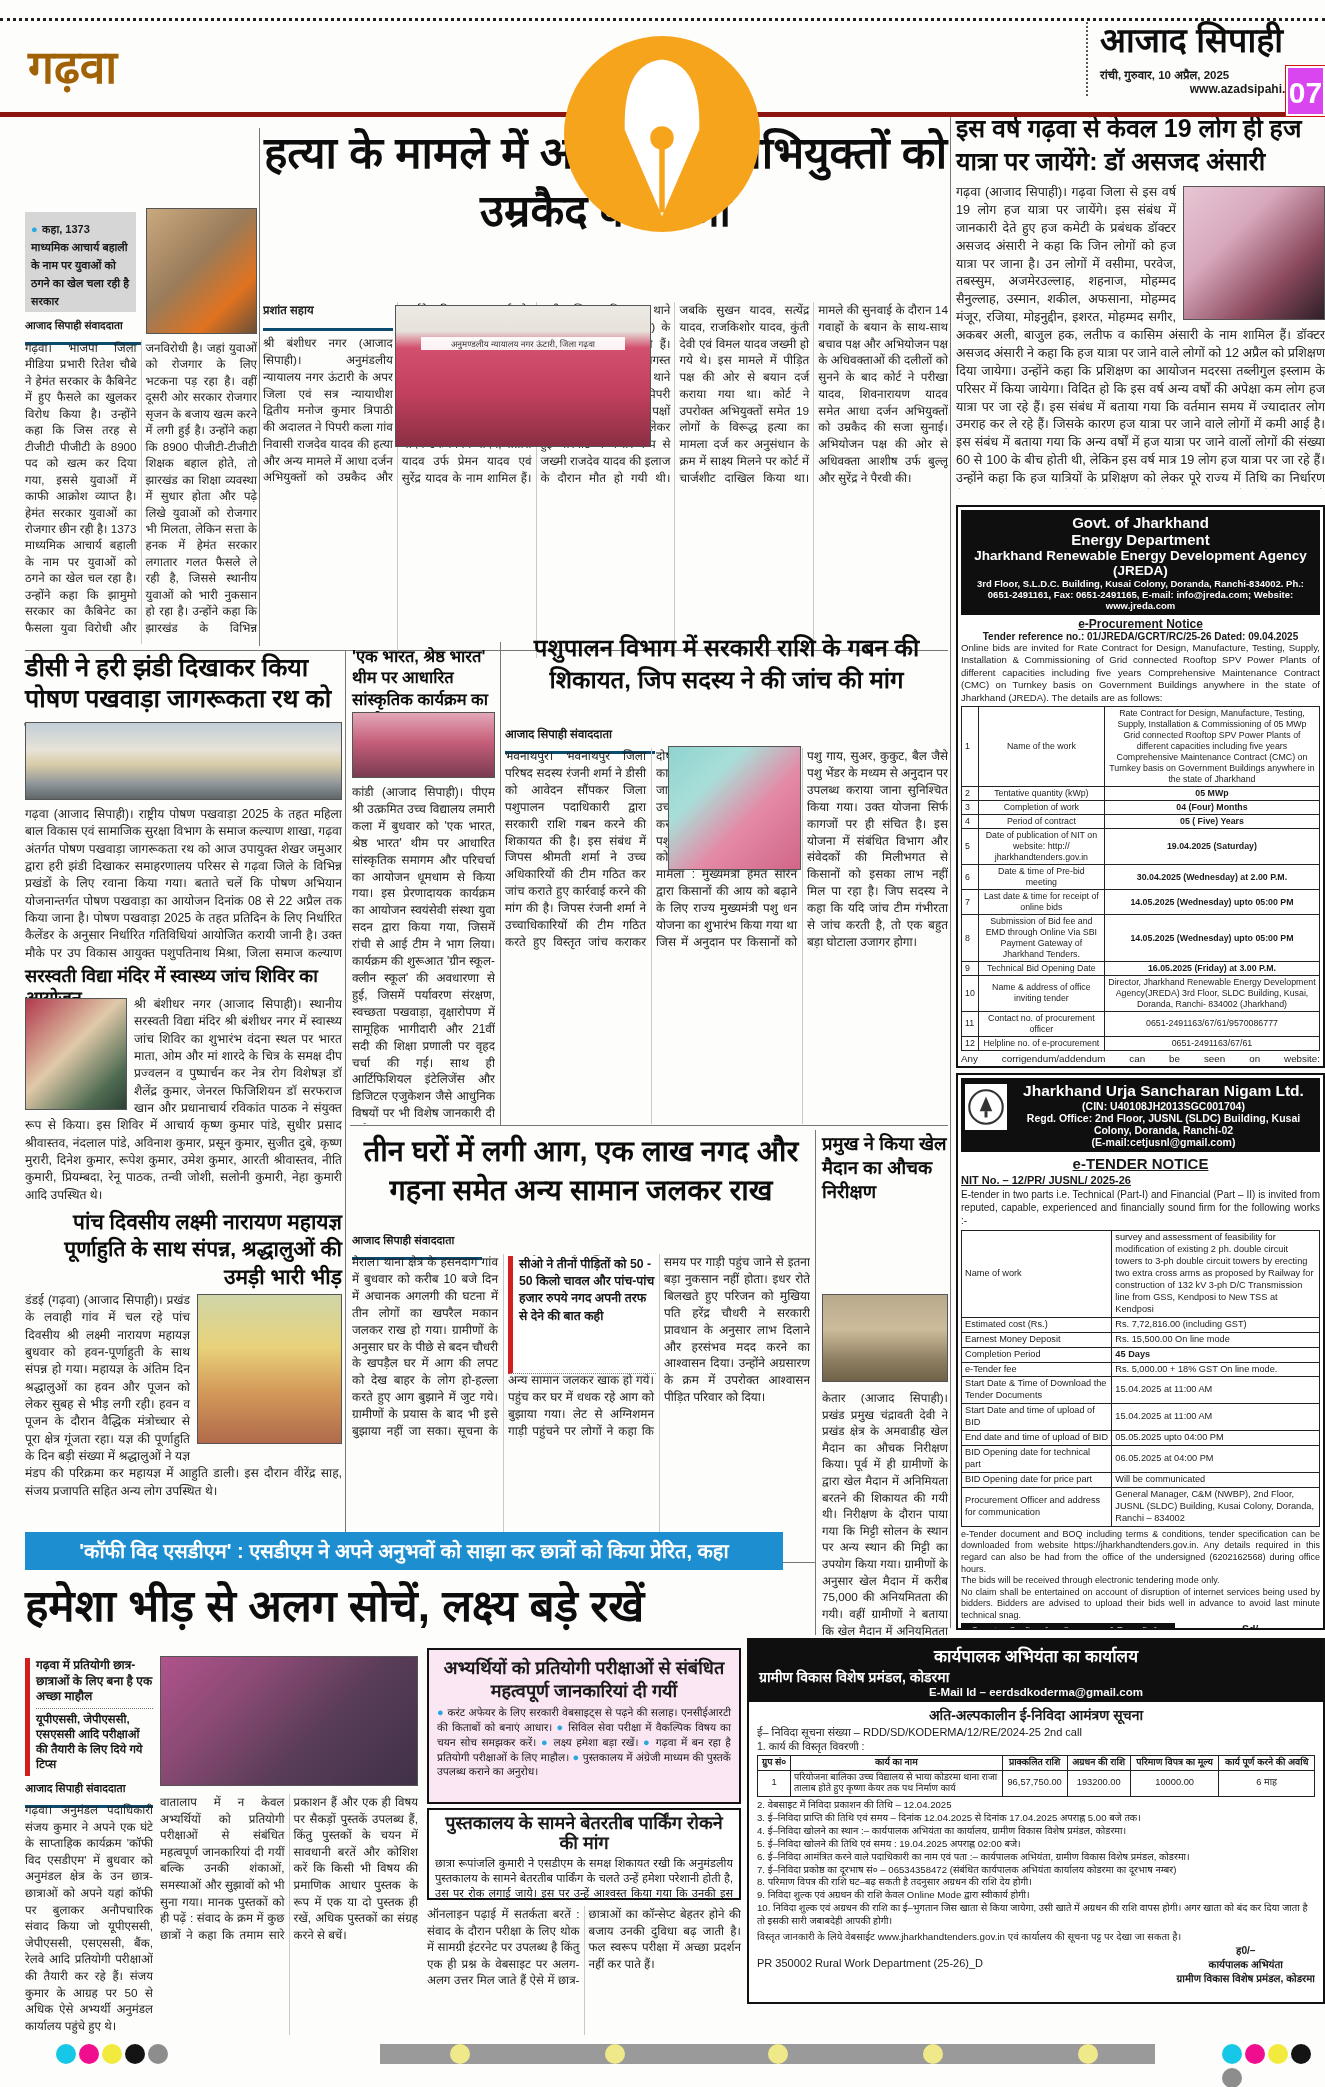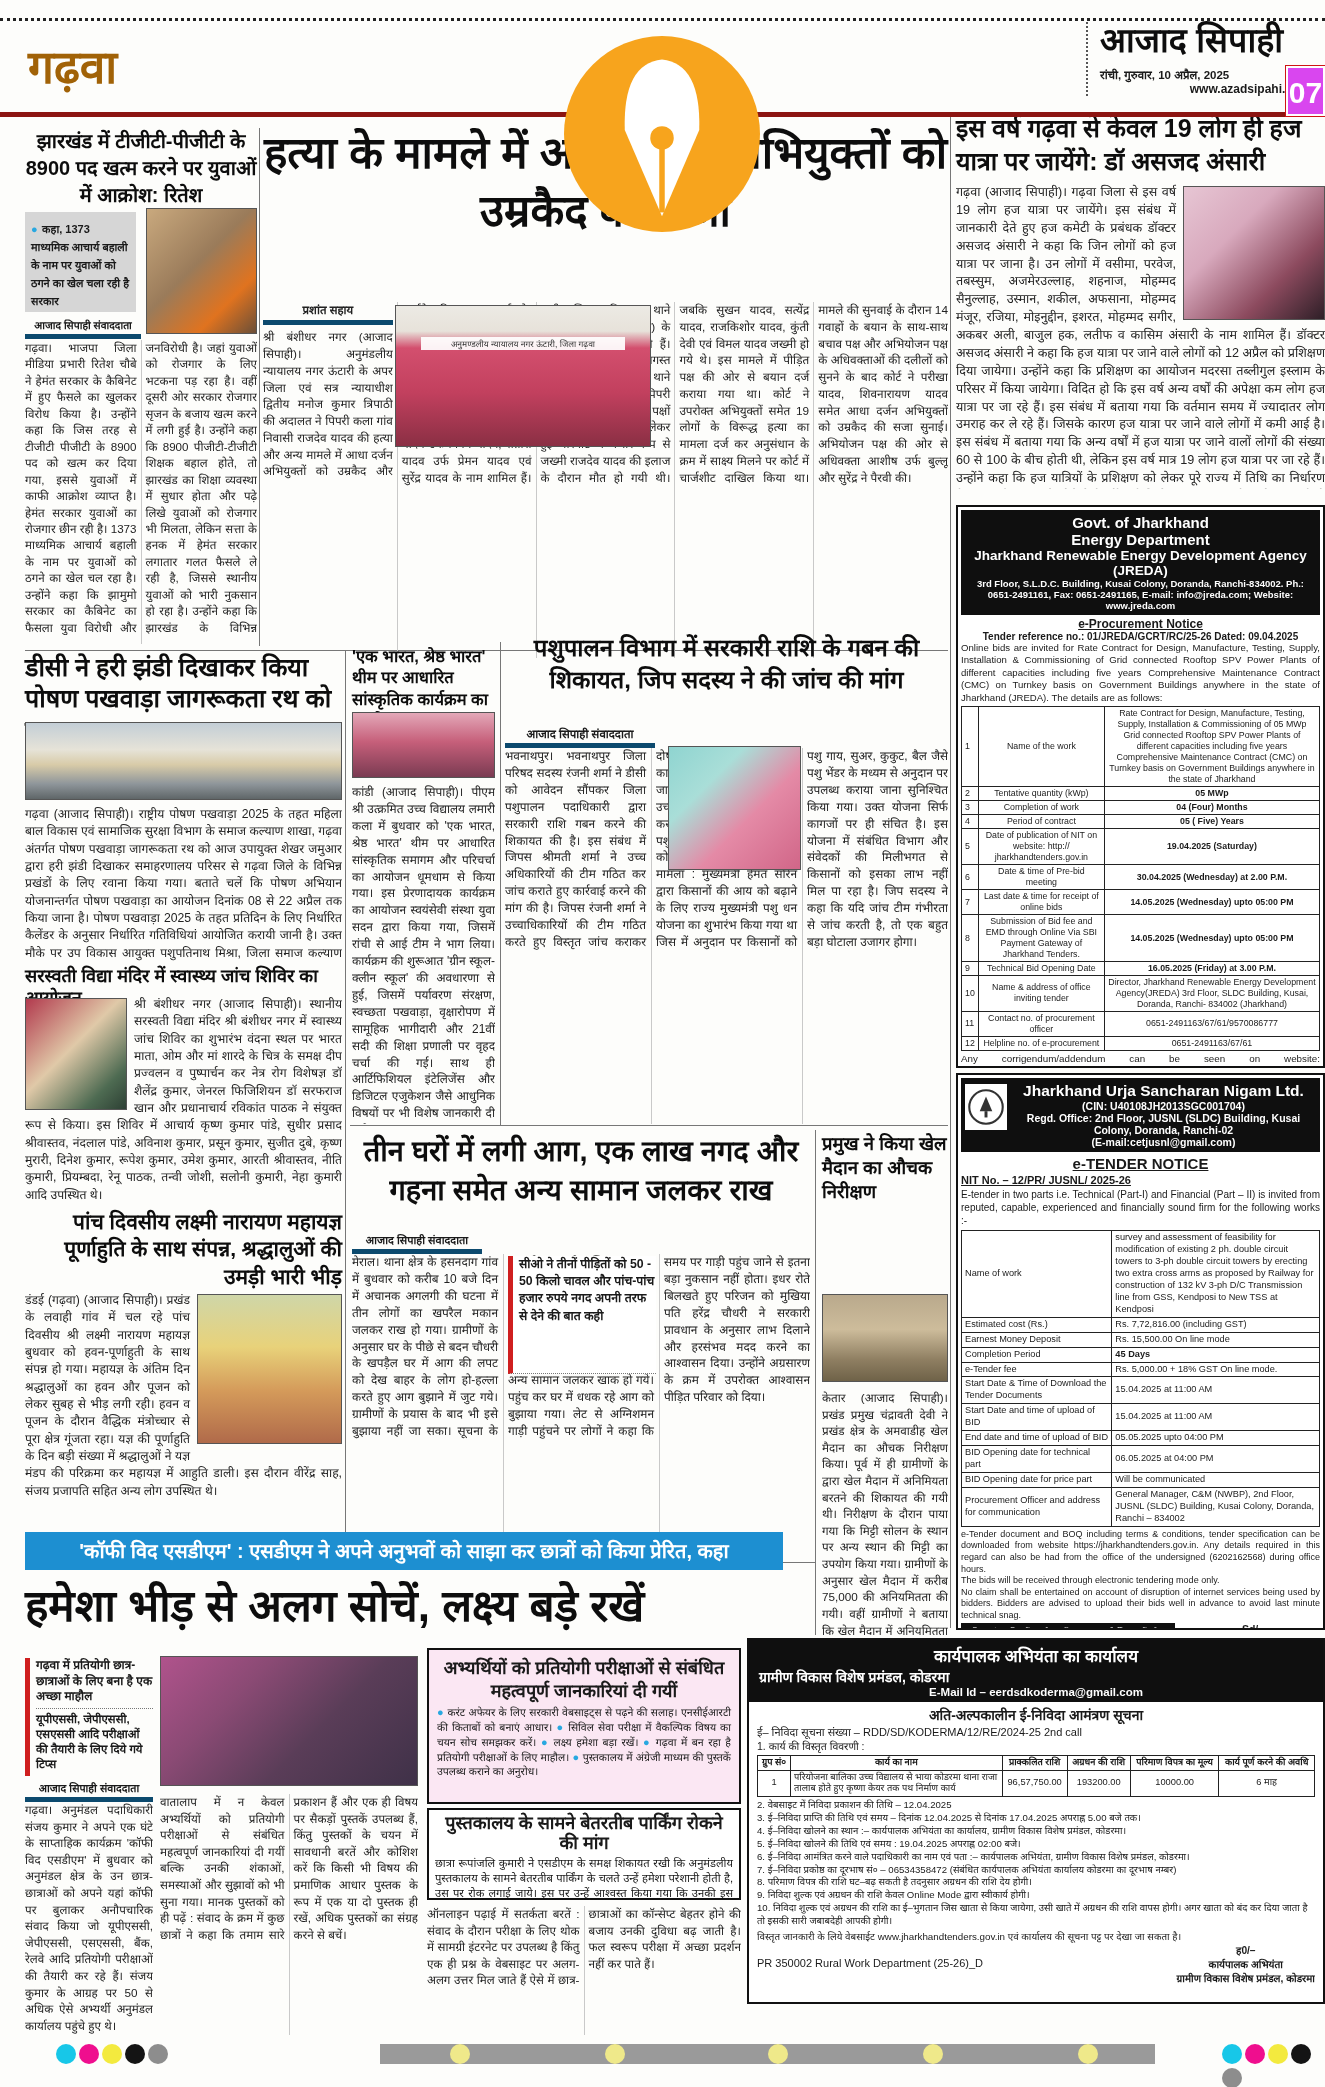--- a/index.html
+++ b/index.html
@@ -3,21 +3,21 @@
 <meta charset="utf-8">
 <style>
   html,body{margin:0;padding:0;background:#e8e8e4;}
   .page{position:relative;width:1325px;height:2087px;background:#fdfdfb;margin:0 auto;
         font-family:"Liberation Sans",sans-serif;color:#1a1a1a;overflow:hidden;}
   .abs{position:absolute;}
   .hl{font-weight:bold;color:#0d0d0d;}
   .center{text-align:center;}
   .just{text-align:justify;}
   .body-txt{font-size:12px;line-height:1.42;color:#222;text-align:justify;overflow:hidden;}
-  .byline{font-weight:bold;font-size:11.5px;text-align:center;border-bottom:5px solid #0c4a6e;padding-bottom:2px;}
+  .byline{font-weight:bold;font-size:11.5px;text-align:left;border-bottom:3px solid #0c4a6e;padding-bottom:10px;}
   .photo{background:#ccc;border:1px solid #555;box-sizing:border-box;}
   .vr{position:absolute;width:1px;background:#777;}
   .hr{position:absolute;height:1px;background:#777;}
   .cols2{column-count:2;column-gap:9px;column-rule:1px solid #c9c9c9;}
   .cols3{column-count:3;column-gap:10px;column-rule:1px solid #c9c9c9;}
   .cols5{column-count:5;column-gap:9px;column-rule:1px solid #c9c9c9;}
   .notice{border:2px solid #111;background:#fff;box-sizing:border-box;overflow:hidden;}
   .nhead{background:#0f0f0f;color:#fff;text-align:center;padding:4px 6px;}
   .ntable{width:100%;border-collapse:collapse;}
   .ntable td,.ntable th{border:1px solid #222;padding:1px 3px;vertical-align:middle;}
@@ -59,21 +59,20 @@
 
   <div class="vr" style="left:259px;top:128px;height:518px;"></div>
   <div class="vr" style="left:950px;top:112px;height:1516px;"></div>
   <div class="vr" style="left:345px;top:650px;height:905px;"></div>
   <div class="vr" style="left:500px;top:642px;height:483px;"></div>
   <div class="vr" style="left:815px;top:1130px;height:505px;"></div>
   <div class="hr" style="left:25px;top:650px;width:923px;"></div>
   <div class="hr" style="left:350px;top:1125px;width:598px;"></div>
   <div class="hr" style="left:25px;top:1562px;width:790px;"></div>
 
-  <div class="abs hl center" style="left:25px;top:128px;width:232px;font-size:20px;line-height:1.35;">झारखंड में टीजीटी-पीजीटी के 8900 पद खत्म करने पर युवाओं में आक्रोश: रितेश</div>
   <div class="abs graybox" style="left:25px;top:212px;width:111px;height:100px;">
     <span class="bluedot">●</span>
     <span style="font-size:11px;font-weight:bold;line-height:1.35;">कहा, 1373 माध्यमिक आचार्य बहाली के नाम पर युवाओं को ठगने का खेल चला रही है सरकार</span>
   </div>
   <div class="abs photo" style="left:146px;top:208px;width:111px;height:126px;background:linear-gradient(135deg,#c9a97e 0%,#9a7b5a 45%,#e0731f 75%,#6b4f38 100%);"></div>
   <div class="abs byline" style="left:25px;top:318px;width:116px;font-size:10.5px;">आजाद सिपाही संवाददाता</div>
   <div class="abs body-txt cols2" style="left:25px;top:340px;width:232px;height:304px;font-size:11.6px;">गढ़वा। भाजपा जिला मीडिया प्रभारी रितेश चौबे ने हेमंत सरकार के कैबिनेट में हुए फैसले का खुलकर विरोध किया है। उन्होंने कहा कि जिस तरह से टीजीटी पीजीटी के 8900 पद को खत्म कर दिया गया, इससे युवाओं में काफी आक्रोश व्याप्त है। हेमंत सरकार युवाओं का रोजगार छीन रही है। 1373 माध्यमिक आचार्य बहाली के नाम पर युवाओं को ठगने का खेल चल रहा है। उन्होंने कहा कि झामुमो सरकार का कैबिनेट का फैसला युवा विरोधी और जनविरोधी है। जहां युवाओं को रोजगार के लिए भटकना पड़ रहा है। वहीं दूसरी ओर सरकार रोजगार सृजन के बजाय खत्म करने में लगी हुई है। उन्होंने कहा कि 8900 पीजीटी-टीजीटी शिक्षक बहाल होते, तो झारखंड का शिक्षा व्यवस्था में सुधार होता और पढ़े लिखे युवाओं को रोजगार भी मिलता, लेकिन सत्ता के हनक में हेमंत सरकार लगातार गलत फैसले ले रही है, जिससे स्थानीय युवाओं को भारी नुकसान हो रहा है। उन्होंने कहा कि झारखंड के विभिन्न विद्यालयों में शिक्षक की भारी कमी है। शिक्षकों के अभाव में छात्रों को सही से शिक्षा नहीं मिल पा रहा है। झारखंड में हजारों युवा प्रशिक्षित हो कर बेरोजगार बैठे हुए हैं, लेकिन झामुमो सरकार दिशा हिन हो चुकी है। हेमंत सरकार अगर फैसले पर पुनर्विचार नहीं करती है तो भाजपा कार्यकर्ता चुप नहीं बैठेंगे।</div>
 
   <div class="abs hl center" style="left:263px;top:124px;width:685px;height:172px;font-size:44px;line-height:1.32;z-index:2;">हत्या के मामले में आधा दर्जन अभियुक्तों को उम्रकैद की सजा</div>
   <div class="abs body-txt cols5" style="left:263px;top:302px;width:685px;height:356px;font-size:11.8px;">

